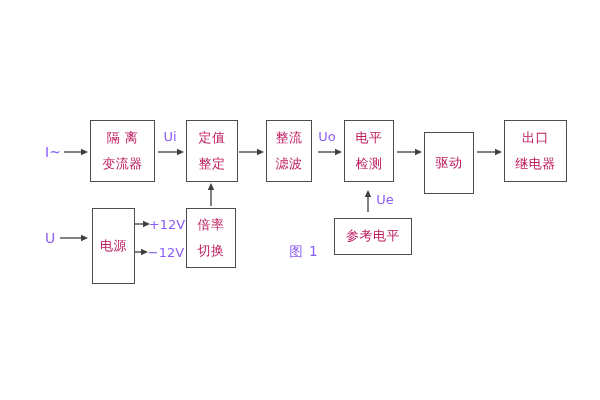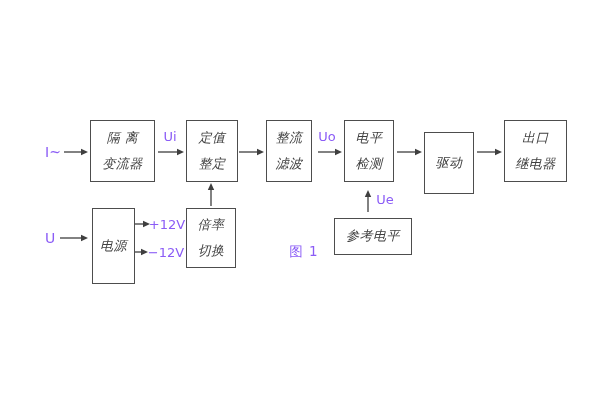--- a/index.html
+++ b/index.html
@@ -5,22 +5,22 @@
   html,body { margin:0; padding:0; background:#ffffff; }
   .canvas {
     position:relative; width:600px; height:400px; background:#ffffff;
     font-family:"DejaVu Sans","Liberation Sans",sans-serif;
     color:#262626; overflow:hidden;
   }
   .block {
     position:absolute; box-sizing:border-box;
     border:1px solid #4d4d4d; background:#ffffff;
     display:flex; flex-direction:column; align-items:center; justify-content:center;
-    gap:12px; font-size:13px; letter-spacing:0.5px; color:#404040;
-    white-space:nowrap;font-style:italic;
+    gap:12px; font-size:13px; letter-spacing:0.5px; color:#be185d;
+    white-space:nowrap;
   }
   .block span { line-height:1.1; }
   .lbl {
     position:absolute; transform:translate(-50%,-50%);
     font-size:13px; color:#8b5cf6; white-space:nowrap; line-height:1;
   }
   .lbl.io { font-size:14px; }
   .caption { font-size:13.5px; letter-spacing:1px;text-align:right; }
   svg.wires { position:absolute; left:0; top:0; }
 </style>

